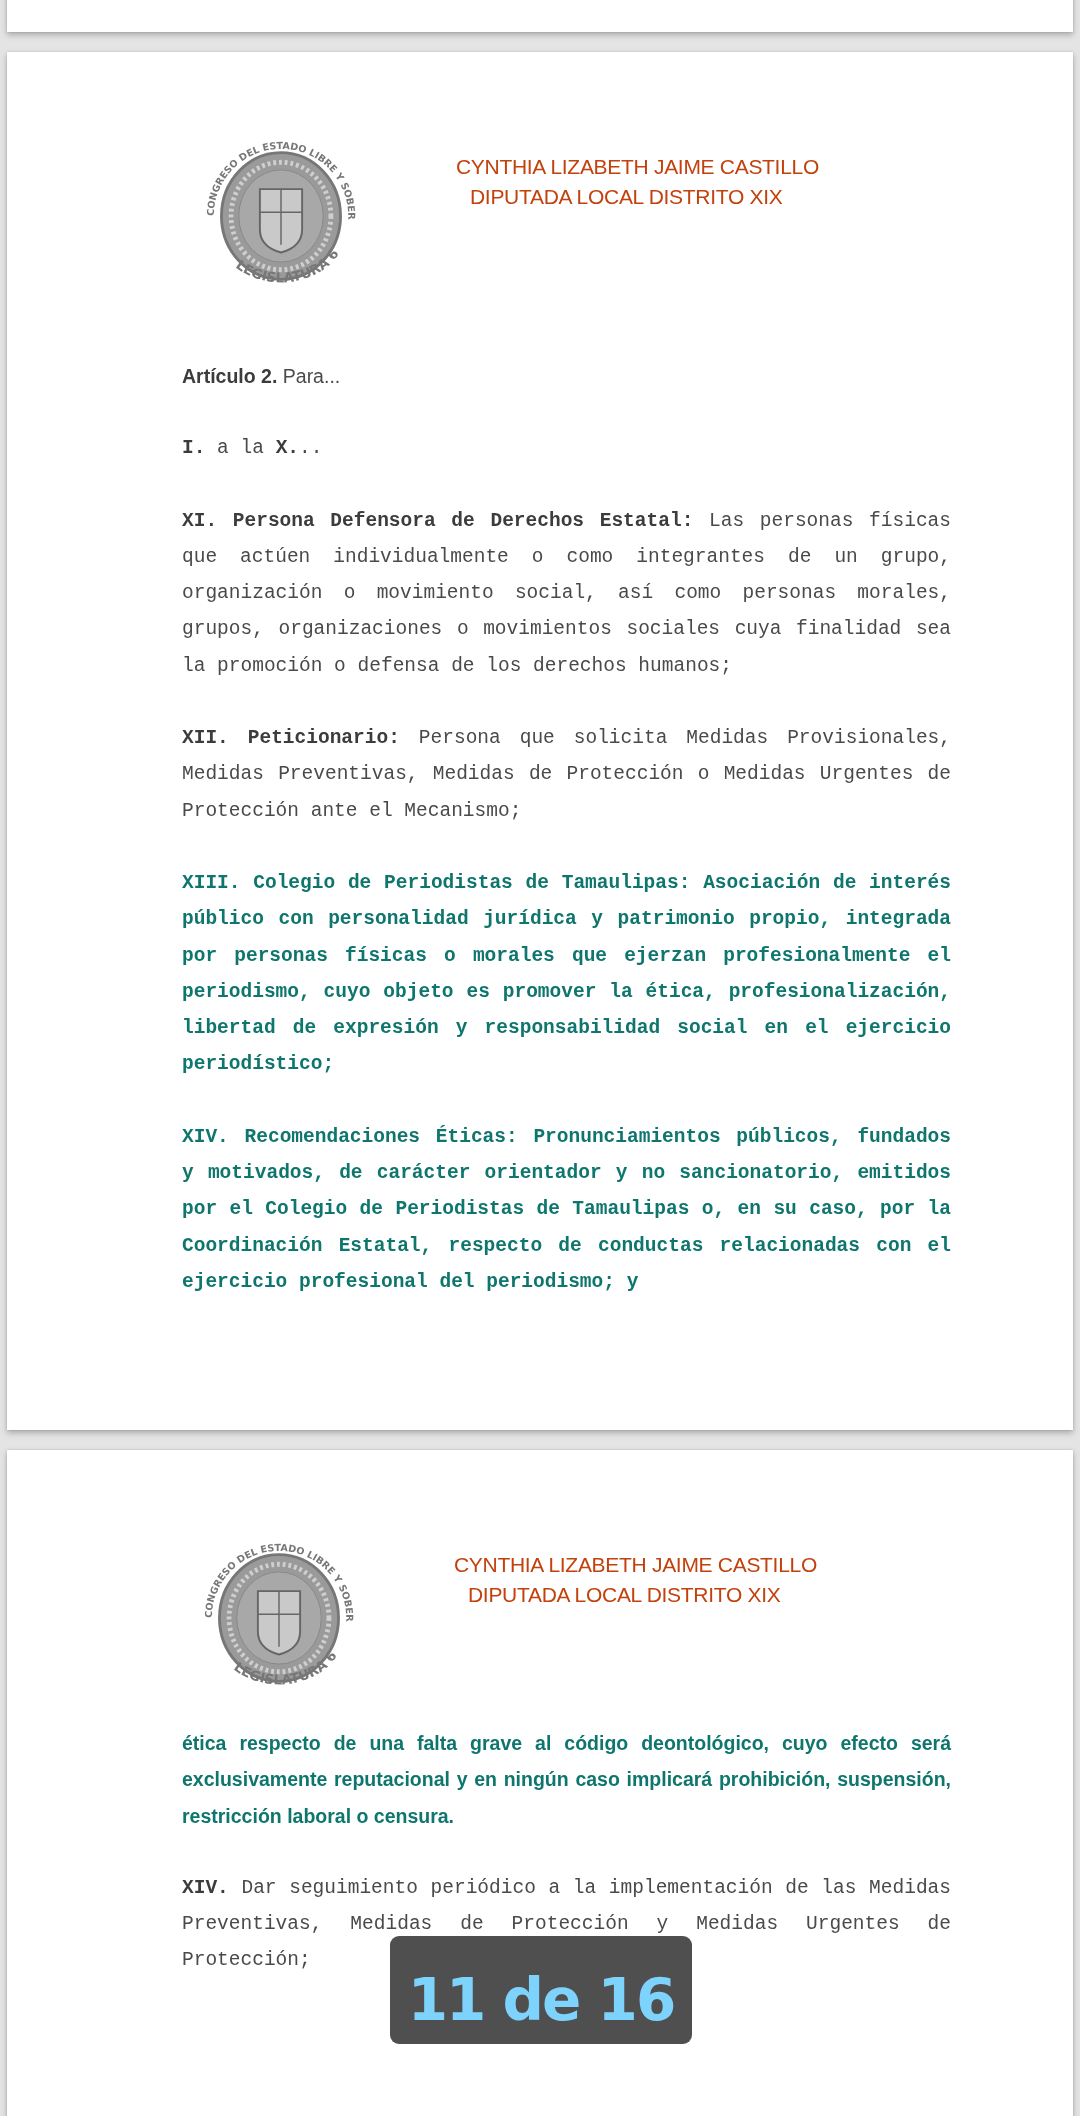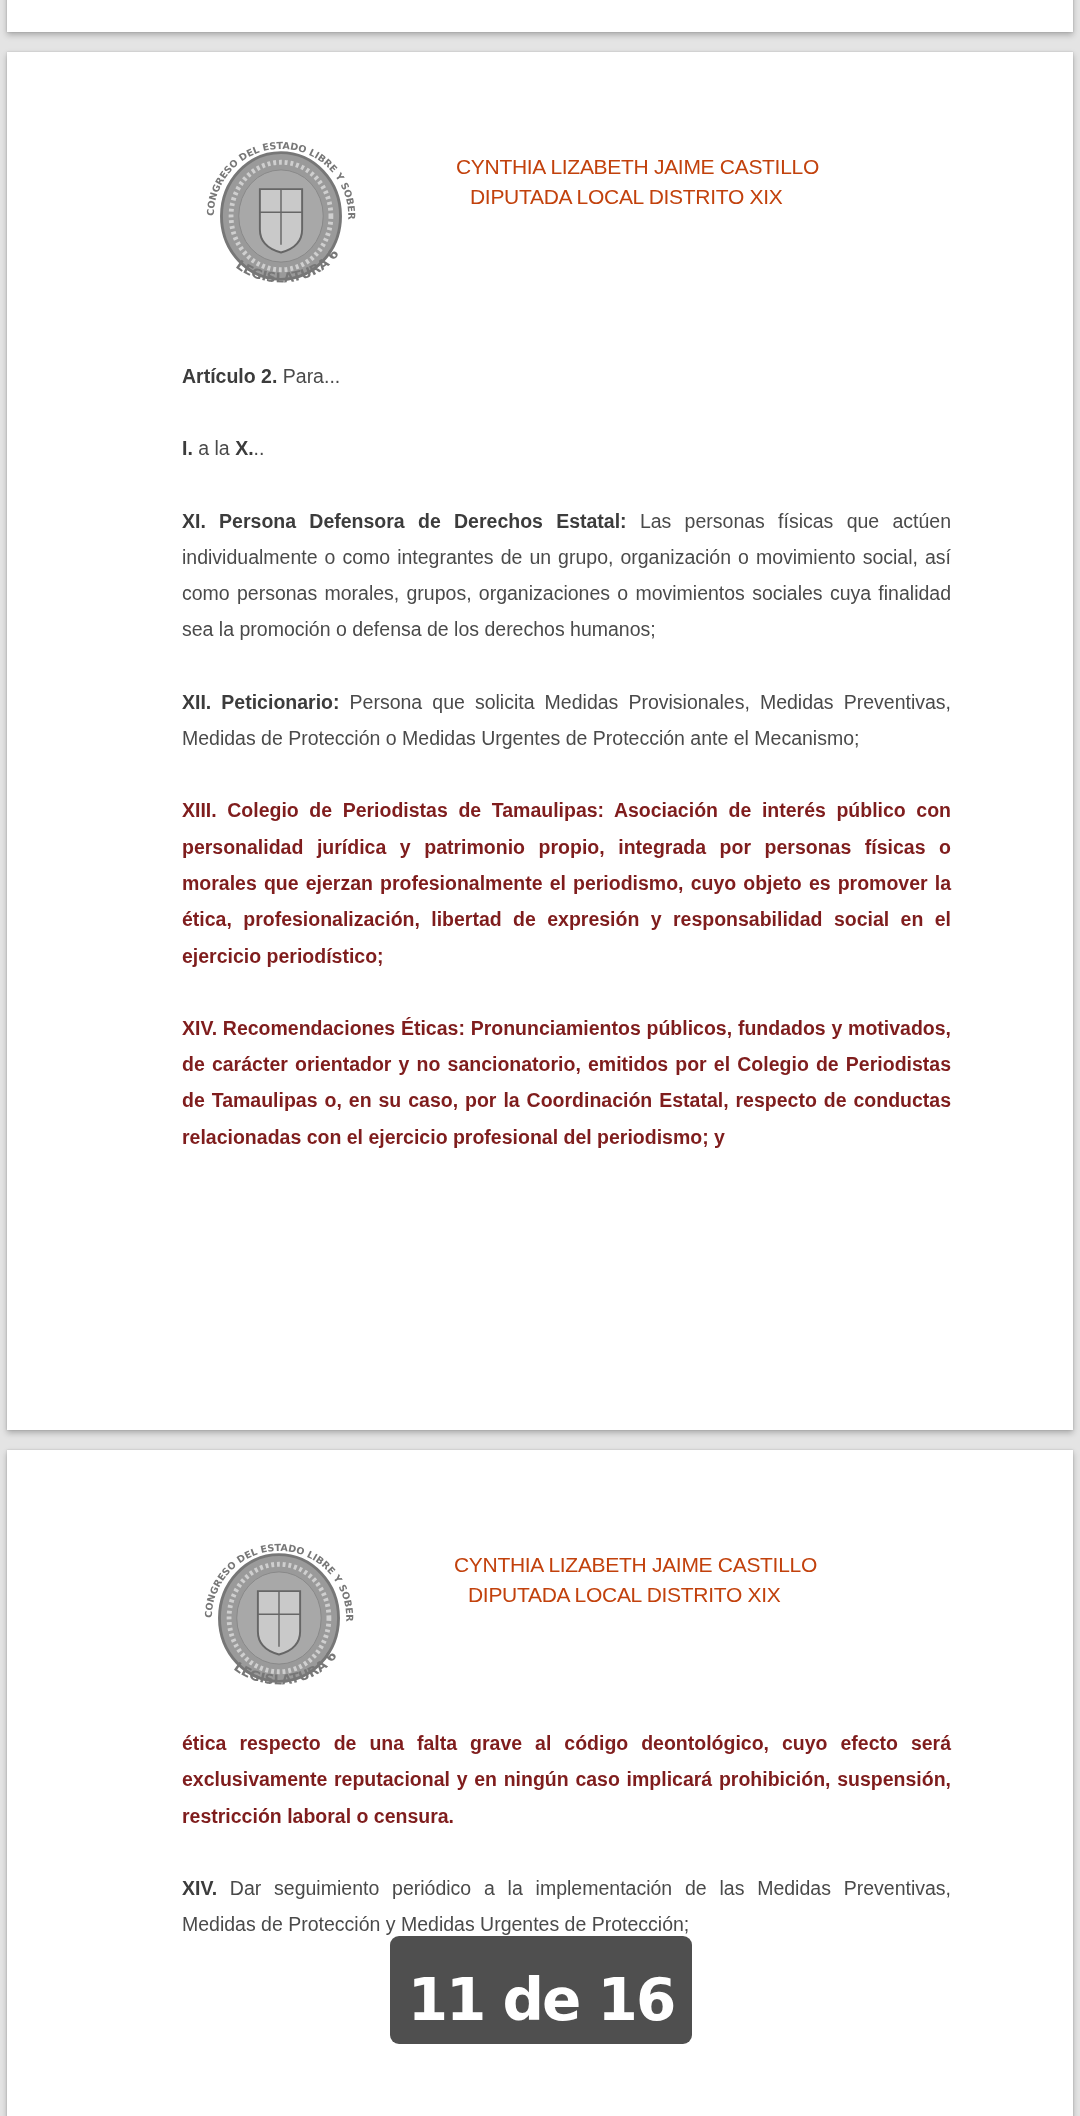--- a/index.html
+++ b/index.html
@@ -21,28 +21,28 @@
   .author { position:absolute; font-family:"Liberation Sans", sans-serif;
     font-size:21px; color:#c2410c; letter-spacing:-0.3px; line-height:30px; }
   .author .l2 { padding-left:14px; display:block; }
 
   .text {
     position:absolute; left:167px; width:785px;
     font-size:19.5px; line-height:36.3px; color:#4a4a4a;
     text-align:justify;
   }
   .text p { margin:8px; }
-  .text p.gap { margin-top:36px; }
+  .text p.gap { margin-top:36px;font-family:Liberation Mono, monospace; }
   b { color:#3c3c3c; }
-  .allbold { font-weight:bold; color:#7f1d1d; }
+  .allbold { font-weight:bold; color:#0f766e; }
 
   .page-indicator {
     position:absolute; left:390px; top:1936px; width:302px; height:108px;
     background:rgba(70,70,70,0.95); border-radius:9px;
-    color:#ffffff; font-family:"DejaVu Sans", sans-serif; font-weight:bold;
+    color:#7dd3fc; font-family:"DejaVu Sans", sans-serif; font-weight:bold;
     font-size:58px; letter-spacing:-2px; text-align:center; line-height:108px;
     padding-top:10px; box-sizing:border-box;
   }
 </style>
 </head>
 <body>
 
 <div class="page" id="page-prev"></div>
 
 <div class="page" id="page-a">

